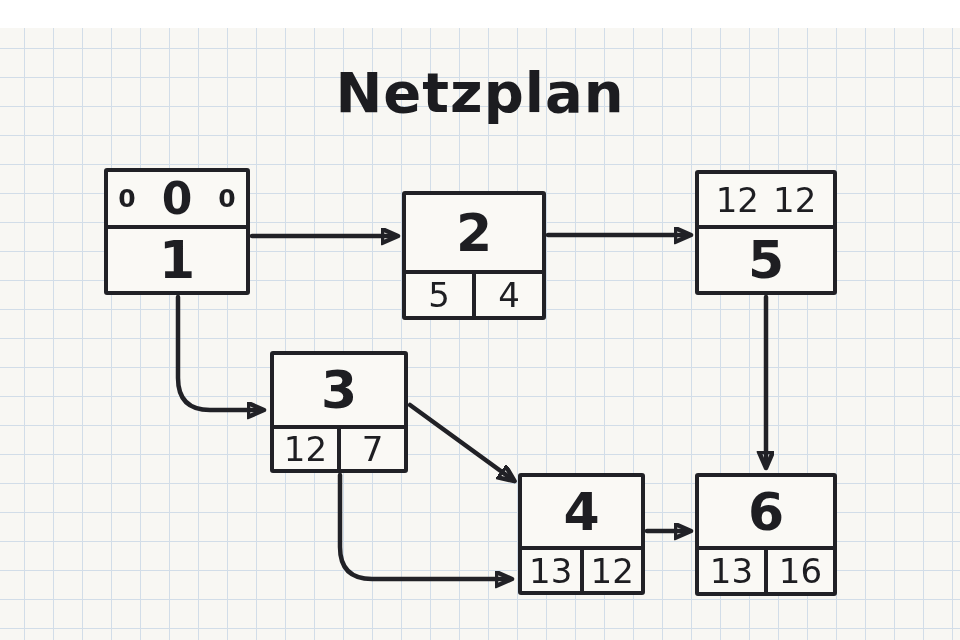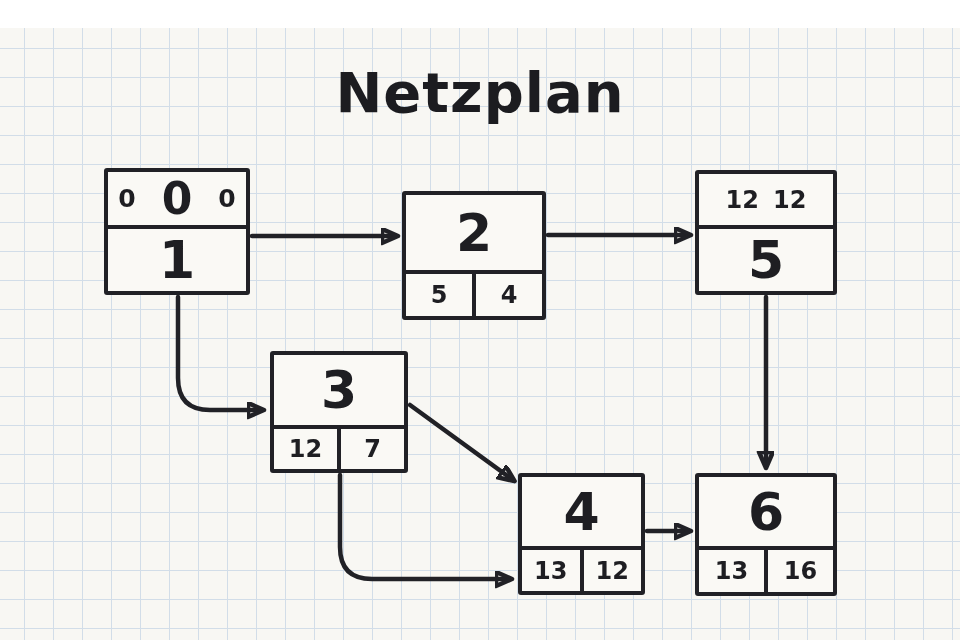--- a/index.html
+++ b/index.html
@@ -28,21 +28,21 @@
   .node{
     position:absolute;box-sizing:border-box;
     background:#faf9f5;border:4px solid #212126;border-radius:3px;
     display:flex;flex-direction:column;
   }
   .row{display:flex;align-items:center;justify-content:center;overflow:hidden;}
   .row.divided{border-top:4px solid #212126;}
   .row .cell{flex:1;display:flex;align-items:center;justify-content:center;height:100%;}
   .row .cell + .cell{border-left:4px solid #212126;}
   .big{font-size:52px;font-weight:bold;line-height:1;}
-  .med{font-size:24px;font-weight:bold;line-height:1;}
+  .med{font-size:34px;font-weight:normal;line-height:1;}
   .small{font-size:25px;font-weight:bold;line-height:1;}
   .topvals{gap:26px;}
   .topvals2{gap:14px;}
   
   .n1{left:104px;top:140px;width:146px;height:127px;}
   .n1 .r-top{height:53px;}
   .n1 .r-bot{flex:1;}
   .n2{left:402px;top:163px;width:144px;height:129px;}
   .n2 .r-top{height:75px;}
   .n2 .r-bot{flex:1;}

